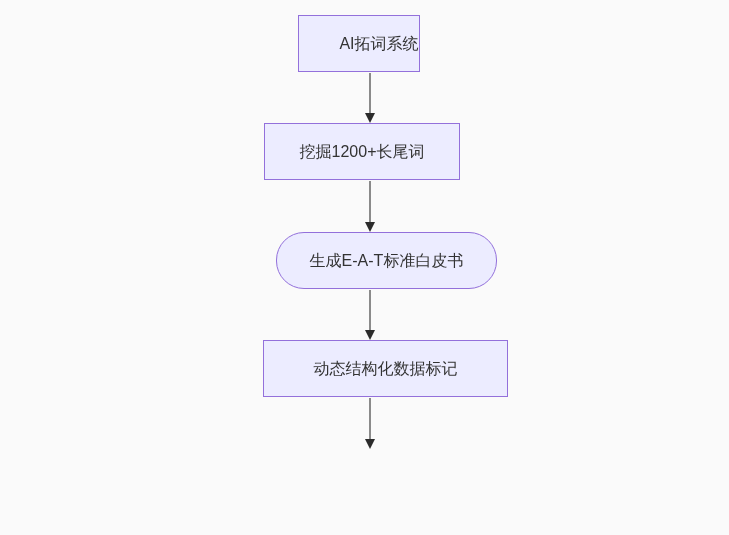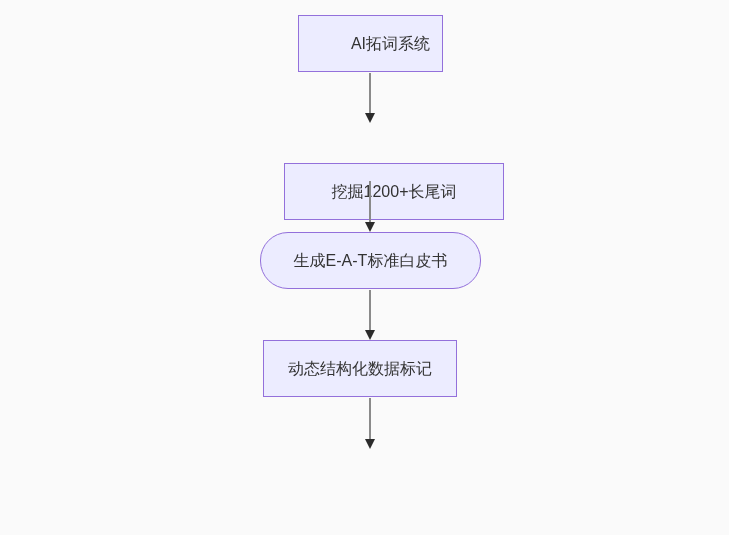--- a/index.html
+++ b/index.html
@@ -54,48 +54,48 @@
     border-left: 5px solid transparent;
     border-right: 5px solid transparent;
     border-top: 10px solid #2b2b2b;
   }
 </style>
 </head>
 <body>
 
 <div class="canvas">
 
-  <div class="node" style="left:298px; top:15px; width:145px;padding-left:40px;">
+  <div class="node" style="left:298px; top:15px; width:122px;padding-left:40px;">
     <span class="node-label">AI拓词系统</span>
   </div>
 
   <div class="arrow" style="left:364px; top:73px; height:50px;">
     <div class="arrow-line" style="height:42px;"></div>
     <div class="arrow-head"></div>
   </div>
 
-  <div class="node" style="left:284px; top:123px; width:220px;margin-top:40px;">
+  <div class="node" style="left:264px; top:123px; width:196px;">
     <span class="node-label">挖掘1200+长尾词</span>
   </div>
 
   <div class="arrow" style="left:364px; top:181px; height:51px;">
     <div class="arrow-line" style="height:43px;"></div>
     <div class="arrow-head"></div>
   </div>
 
-  <div class="node" style="left:260px; top:232px; width:221px;border-radius:28px;">
+  <div class="node" style="left:276px; top:232px; width:221px;border-radius:28px;">
     <span class="node-label">生成E-A-T标准白皮书</span>
   </div>
 
   <div class="arrow" style="left:364px; top:290px; height:50px;">
     <div class="arrow-line" style="height:42px;"></div>
     <div class="arrow-head"></div>
   </div>
 
-  <div class="node" style="left:263px; top:340px; width:194px;align-items:center;">
+  <div class="node" style="left:263px; top:340px; width:245px;align-items:center;">
     <span class="node-label">动态结构化数据标记</span>
   </div>
 
   <div class="arrow" style="left:364px; top:398px; height:51px;">
     <div class="arrow-line" style="height:43px;"></div>
     <div class="arrow-head"></div>
   </div>
 
 
 </div>

